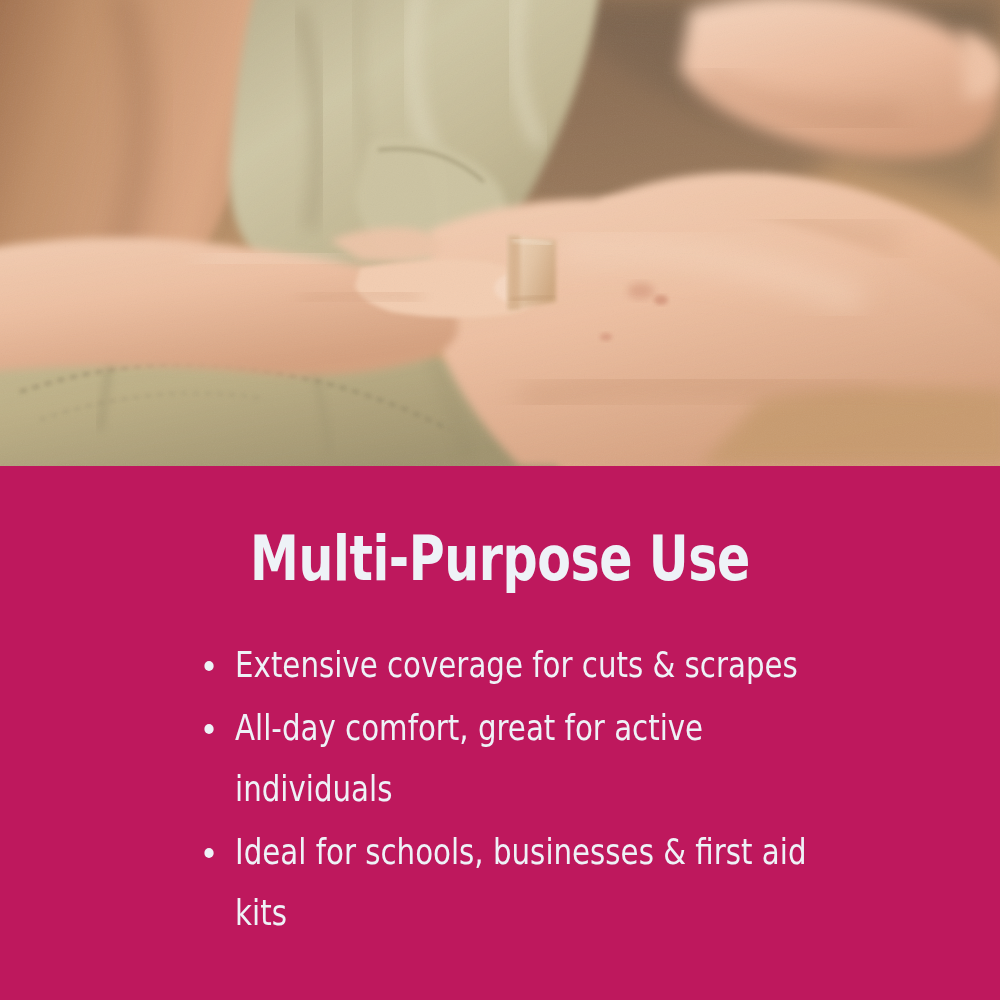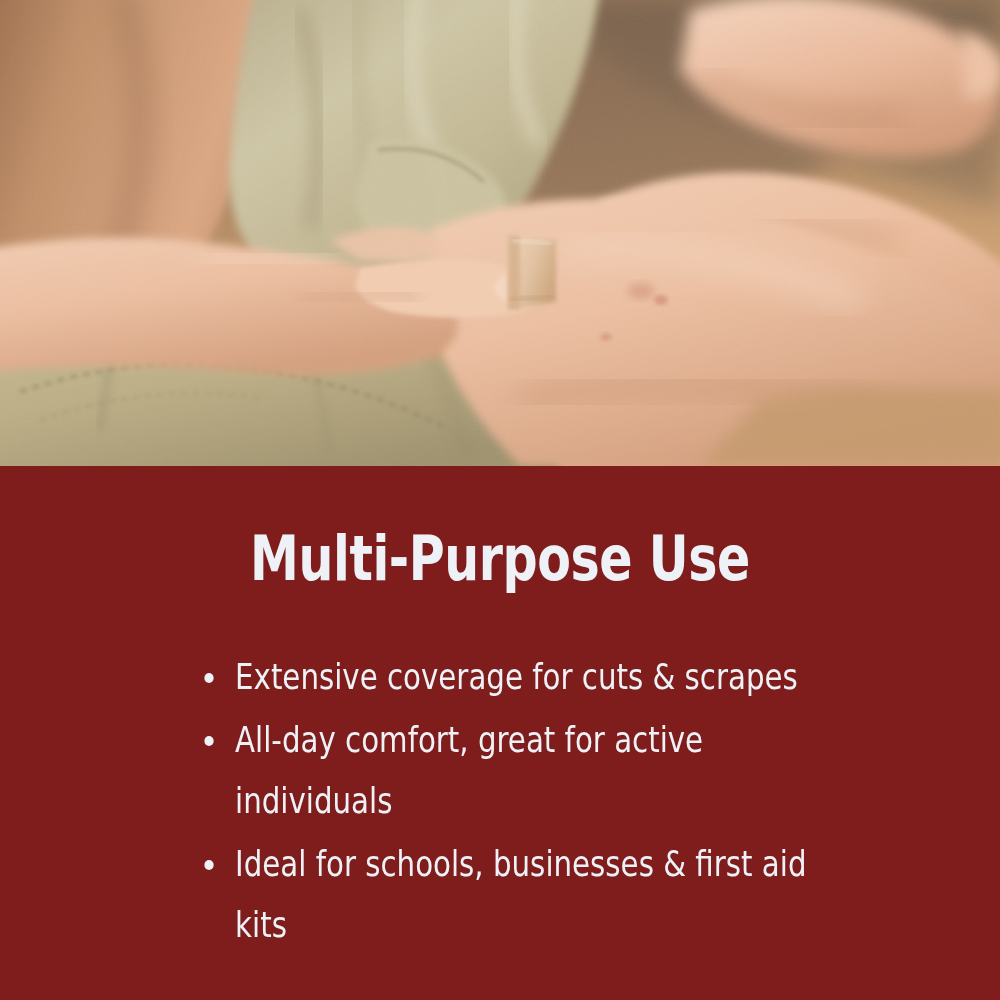--- a/index.html
+++ b/index.html
@@ -31,21 +31,21 @@
     height: 466px;
   }
 
   
   .panel {
     position: absolute;
     left: 0;
     top: 466px;
     width: 1000px;
     height: 534px;
-    background: #7f1d1d;
+    background: #be185d;
   }
 
   .panel-title {
     position: absolute;
     left: 0;
     top: 60px;
     width: 1000px;
     text-align: center;
     color: #eef2f7;
     font-family: "Liberation Sans Narrow", "DejaVu Sans Condensed", "Liberation Sans", sans-serif;
@@ -54,21 +54,21 @@
     letter-spacing: -0.5px;
     line-height: 1.05;
     transform: scaleX(0.88);
     transform-origin: 50% 50%;
     white-space: nowrap;
   }
 
   .bullets {
     position: absolute;
     left: 196px;
-    top: 181px;
+    top: 169px;
     width: 700px;
     margin: 0;
     padding: 0;
     list-style: none;
   }
   .bullet {
     position: relative;
     color: #eef2f7;
     font-family: "Liberation Sans Narrow", "DejaVu Sans Condensed", "Liberation Sans", sans-serif;
     font-size: 35px;

